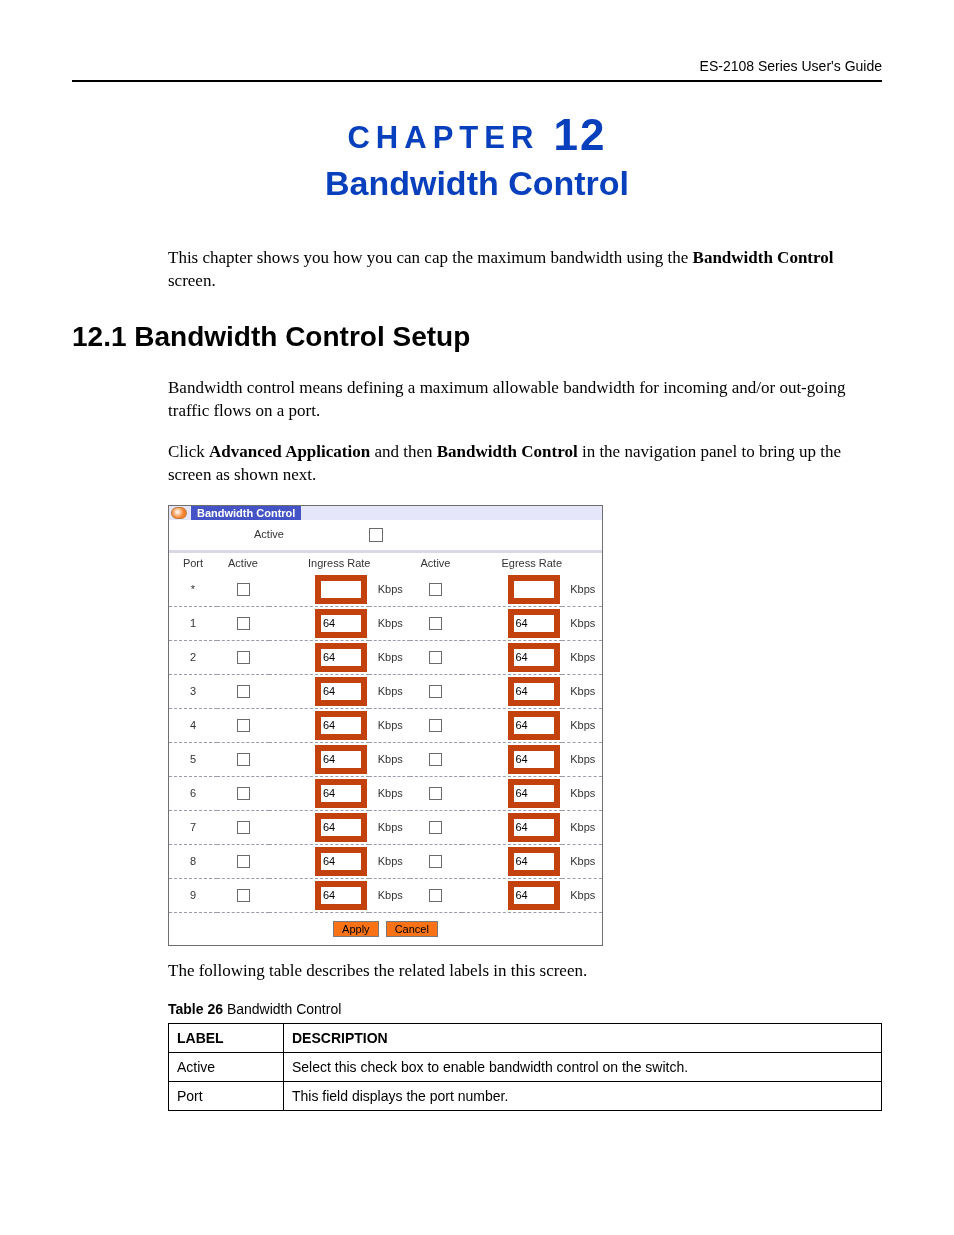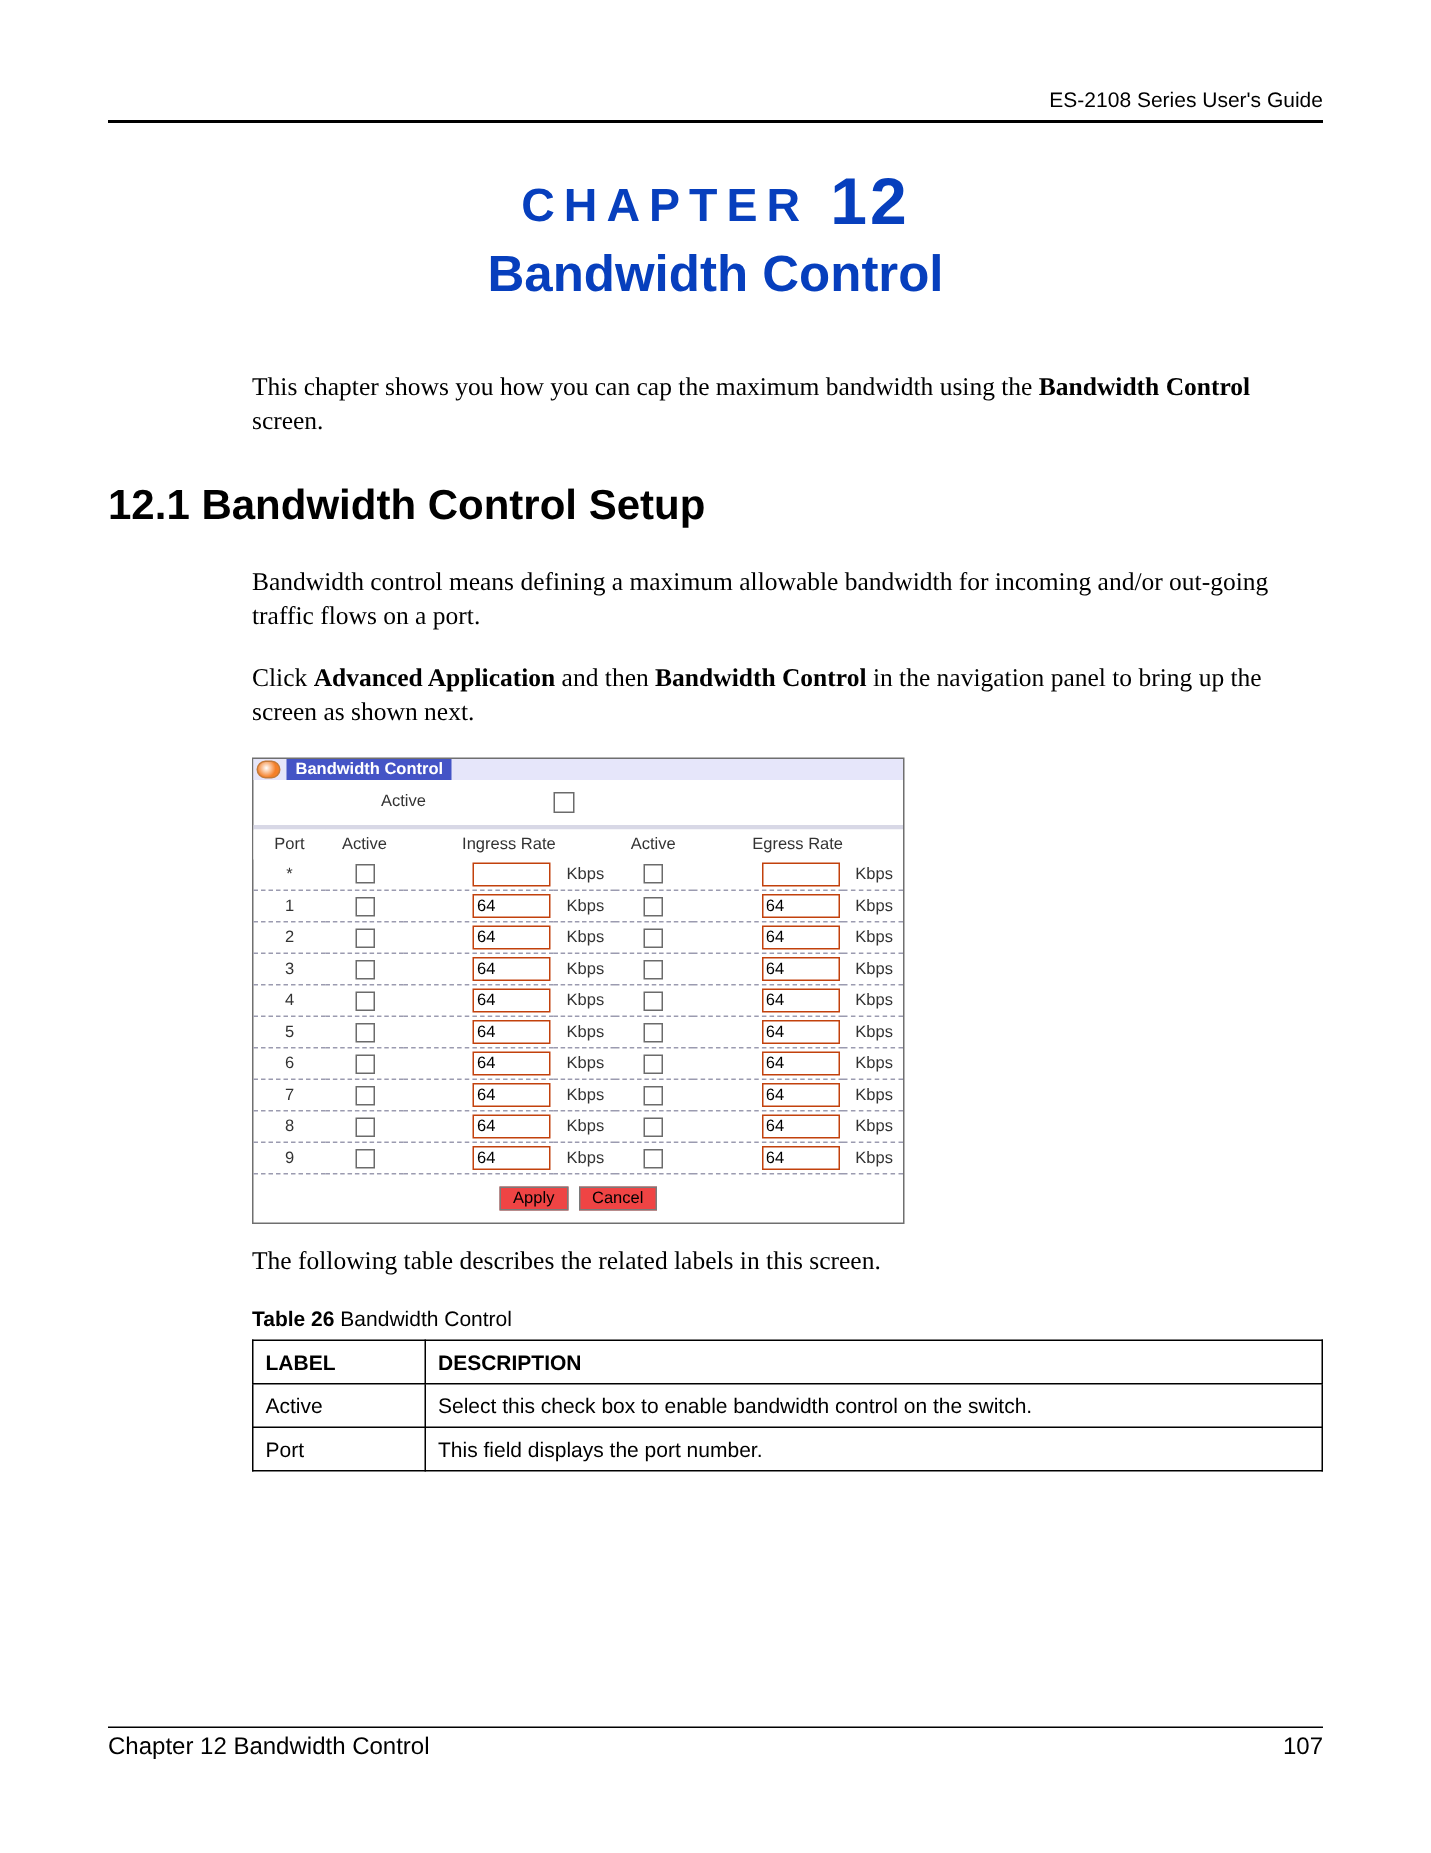--- a/index.html
+++ b/index.html
@@ -129,37 +129,37 @@
     height: 21px;
   }
   .ck {
     display: inline-block;
     width: 13px; height: 13px;
     border: 1px solid #6b6b6b;
     background: #fff;
     vertical-align: middle;
   }
   .tx {
-    width: 52px; height: 16px;
-    border: 1px solid #c2410c;
+    width: 52px; height: 29px;
+    border: 6px solid #c2410c;
     font-size: 11px;
     padding: 0 2px;
     text-align: left;
     vertical-align: middle;
     margin-left: 44px;
   }
   .kbps {
     text-align: left;
     padding-left: 4px !important;
   }
   .btn {
     font-family: Tahoma, Arial, sans-serif;
     font-size: 11px;
     border: 1px solid #7a7a7a;
-    background: #ef4444;
+    background: #f97316;
     padding: 1px 8px;
     margin: 0 2px;
   }
   .btnrow {
     text-align: center;
     padding: 8px 0;
   }
 
   
   table.desc {

